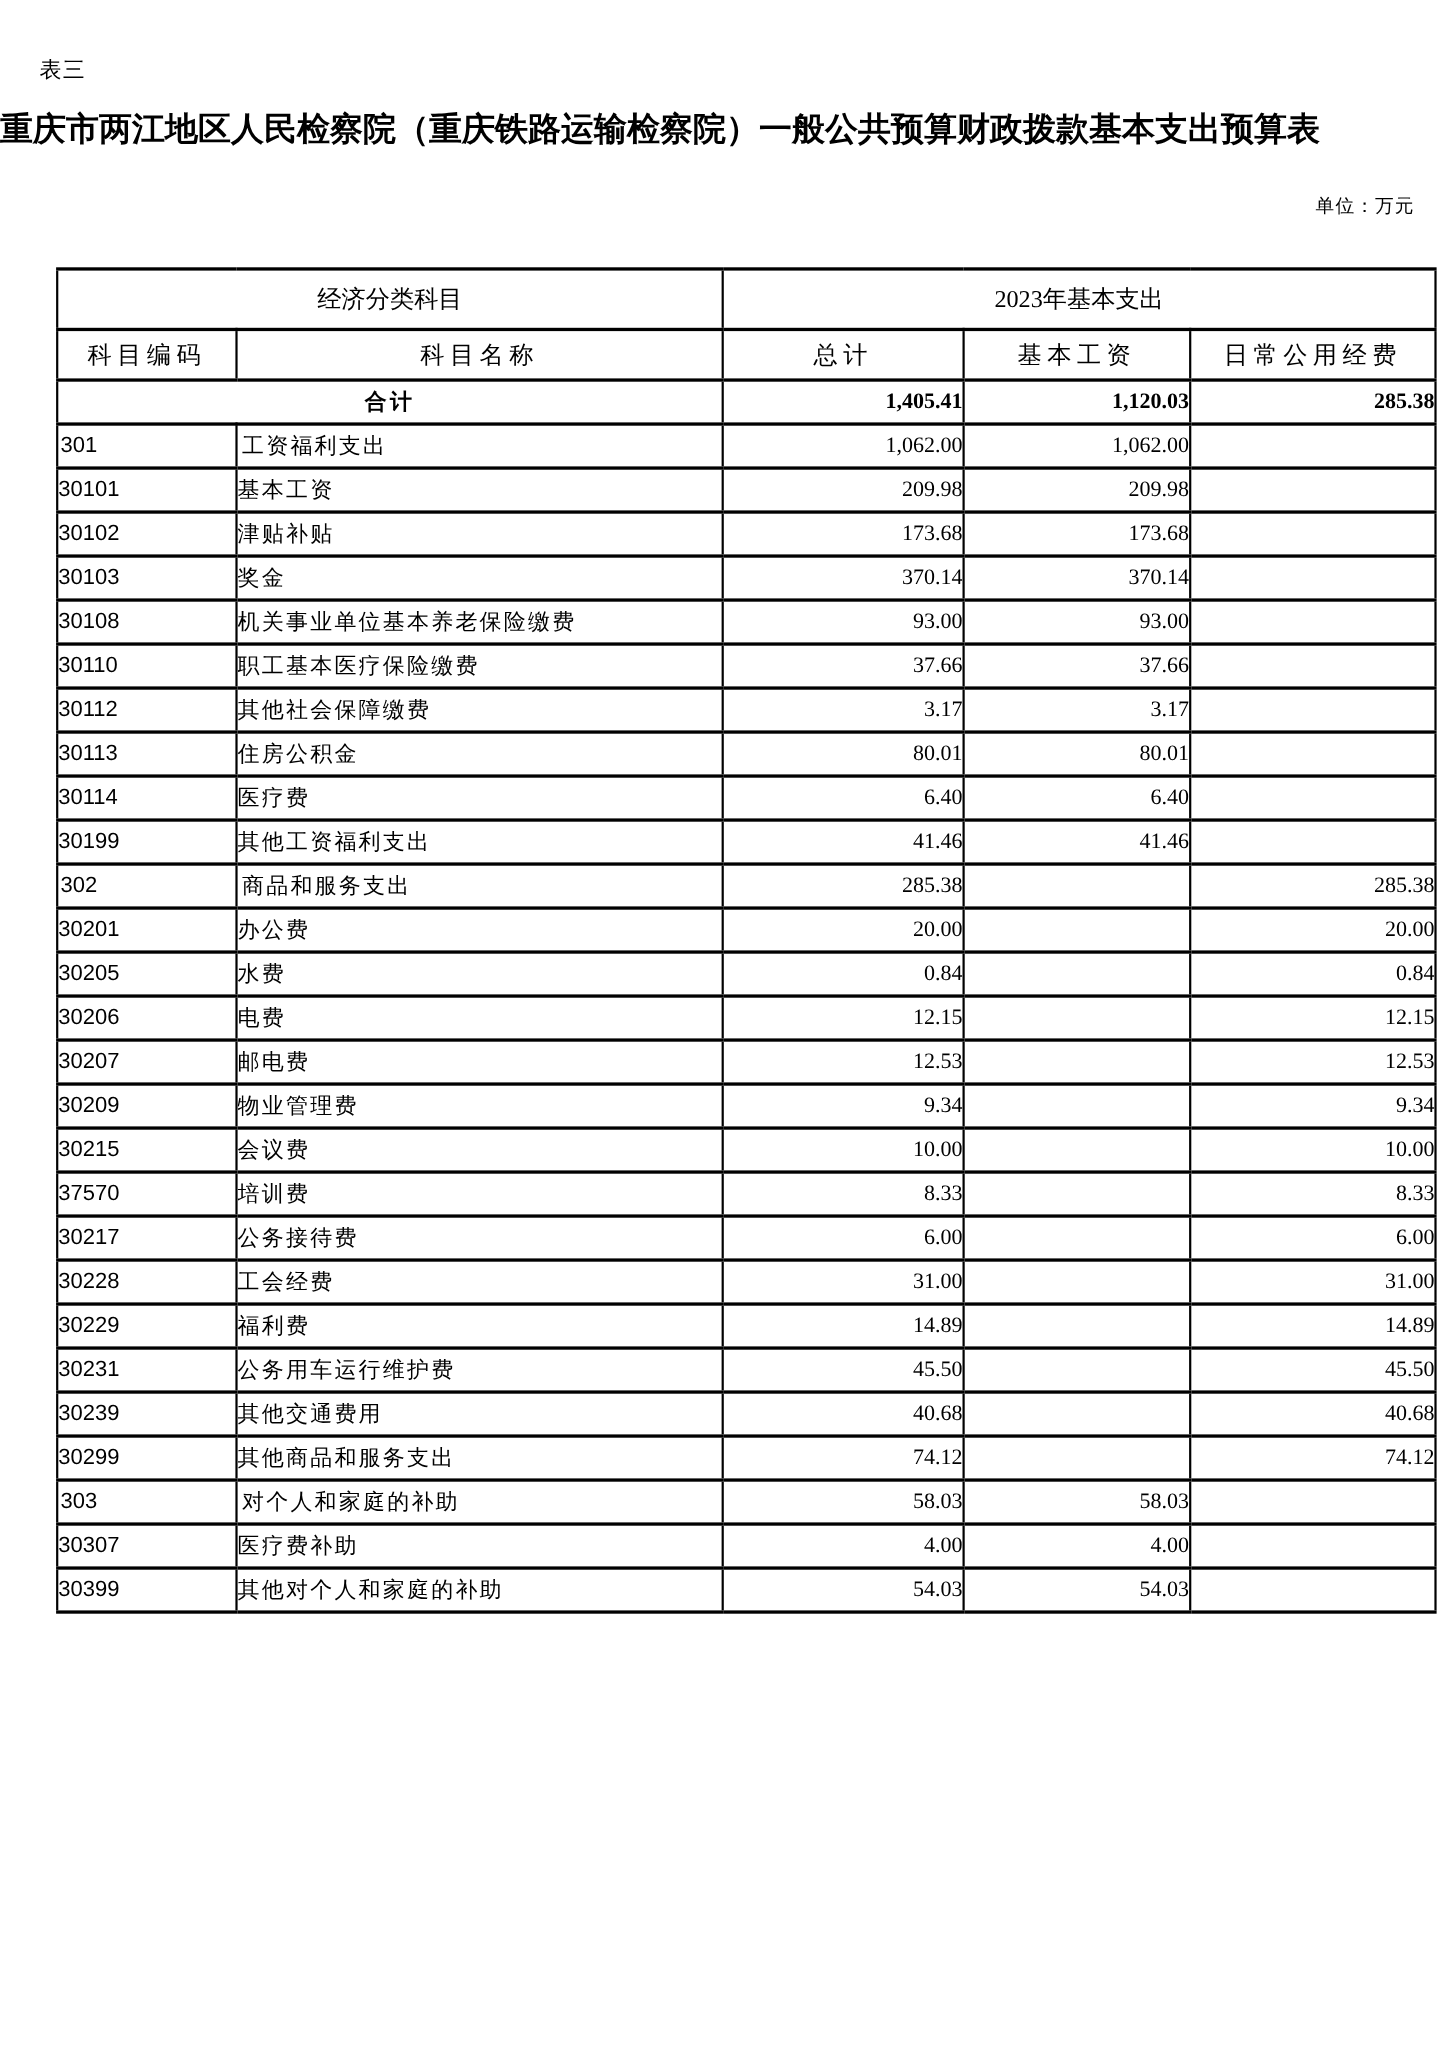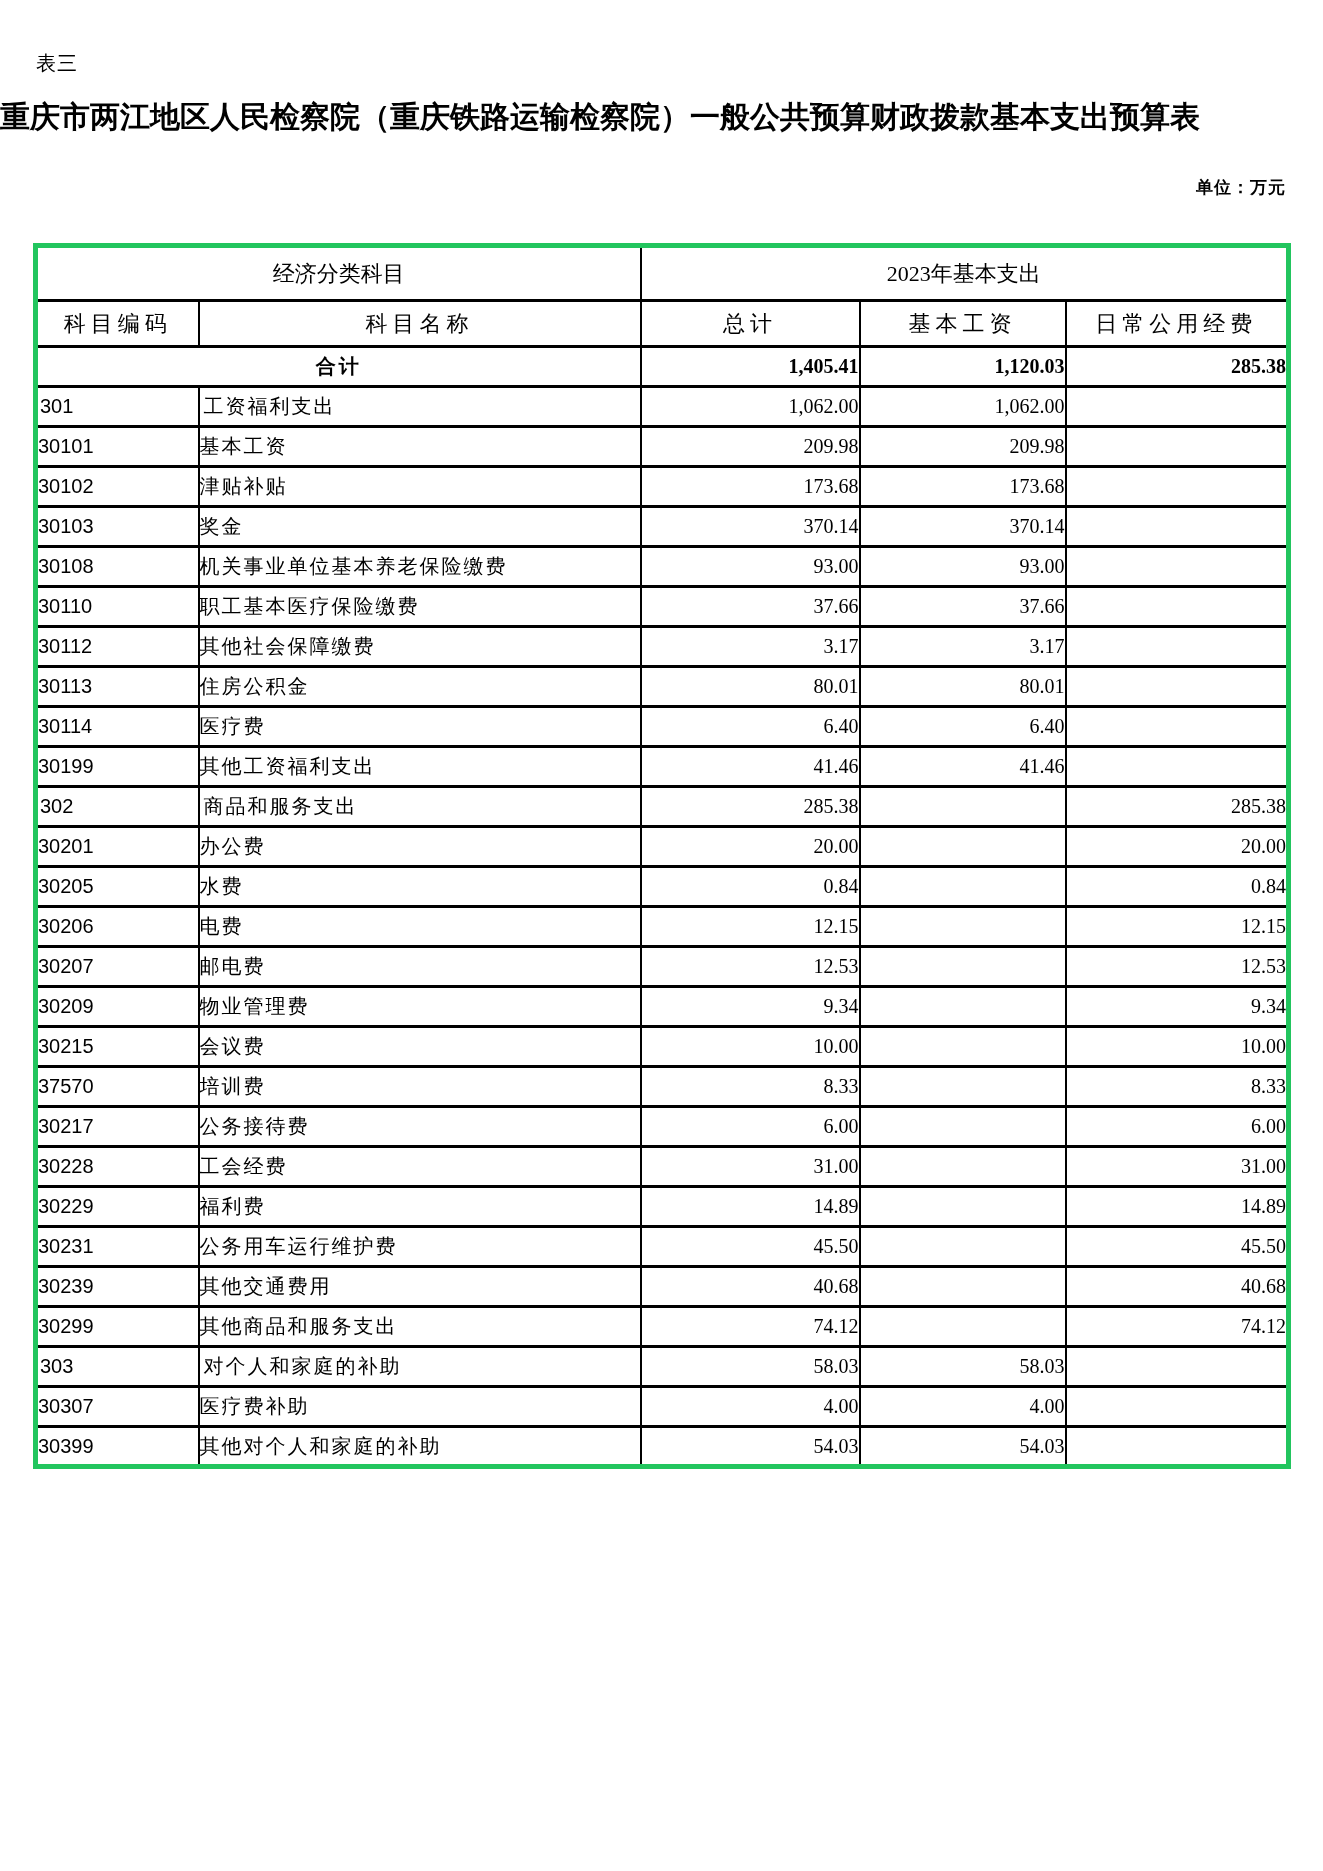--- a/index.html
+++ b/index.html
@@ -15,28 +15,28 @@
     position: absolute; left: 36px; top: 50px;
     font-size: 20px; letter-spacing: 1px;
   }
   .page-title {
     position: absolute; left: 0; top: 97px; width: 1187px;
     text-align: center; font-size: 30px; font-weight: bold;
     white-space: nowrap;
   }
   .unit-note {
     position: absolute; right: 37px; top: 176px;
-    font-size: 17px; font-weight: bold; letter-spacing: 1px;
+    font-size: 17px; font-weight: normal; letter-spacing: 1px;
   }
 
   table.budget {
-    position: absolute; left: 33px; top: 243px;
+    position: absolute; left: 51px; top: 243px;
     width: 1253px; table-layout: fixed;
     border-collapse: collapse;
-    border: 5px solid #22c55e;
+    border: 2px solid #22c55e;
   }
   .budget th, .budget td {
     border-left: 2px solid #000; border-right: 2px solid #000;
     border-top: 3px solid #000; border-bottom: 3px solid #000;
     padding: 0; overflow: hidden; white-space: nowrap;
   }
   .budget thead th {
     font-weight: normal; text-align: center; vertical-align: middle;
     font-size: 22px;
   }

